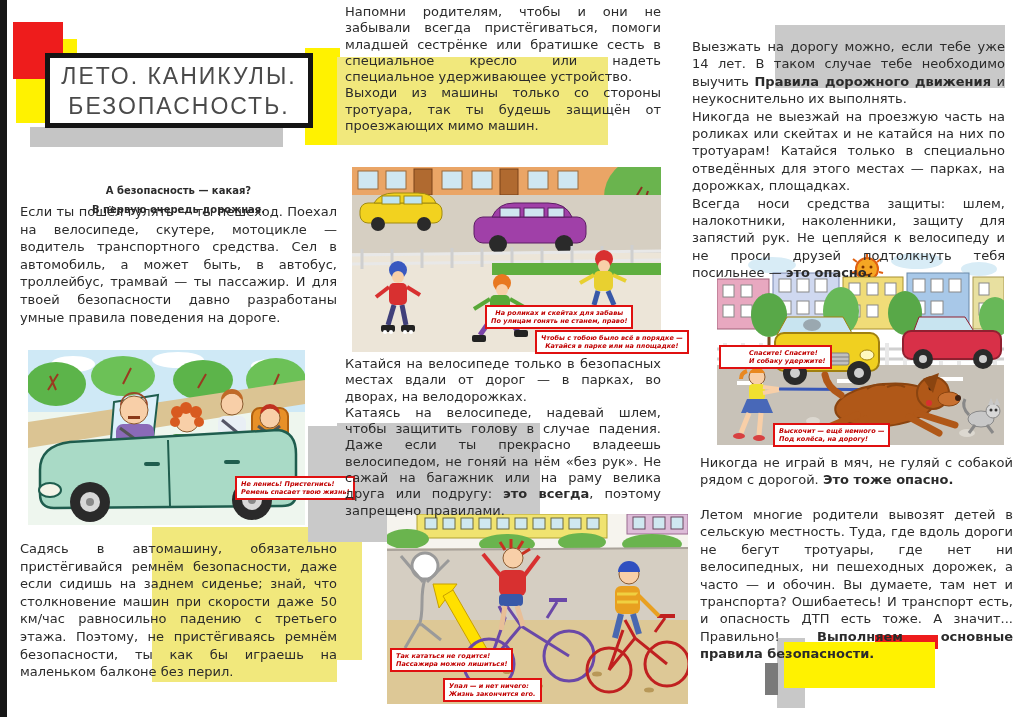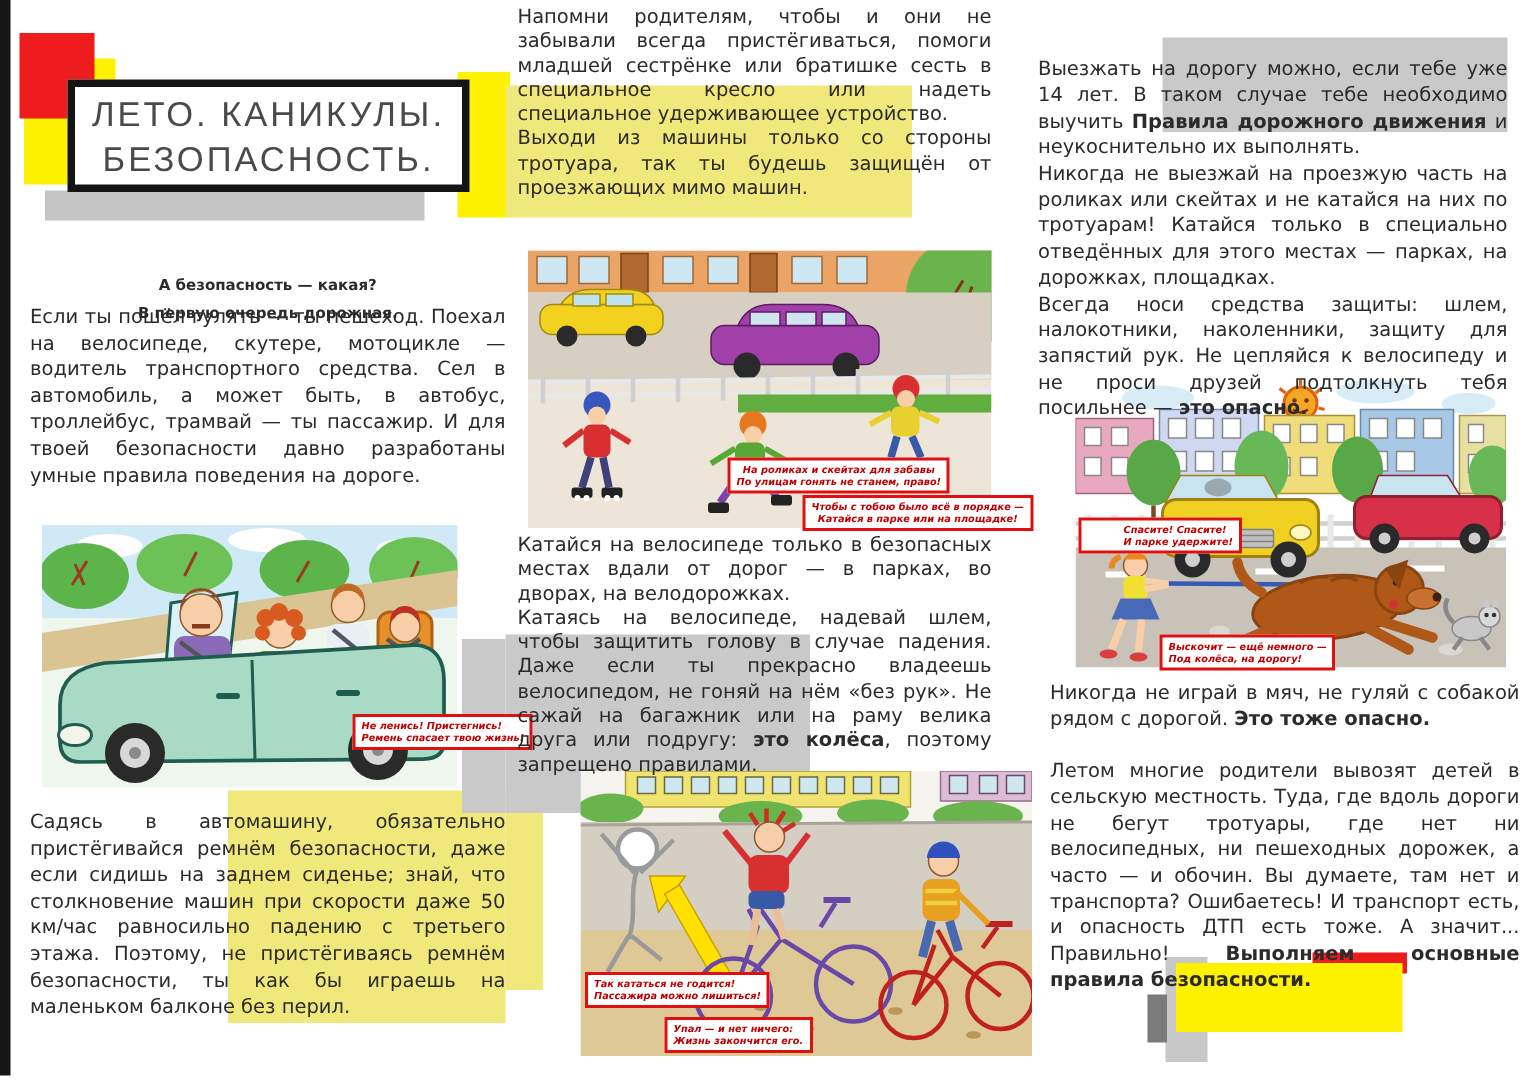--- a/index.html
+++ b/index.html
@@ -242,21 +242,21 @@
       <div>Чтобы с тобою было всё в порядке —</div>
       <div>Катайся в парке или на площадке!</div>
     </div>
   </div>
 
   <div class="blk hl-gray" style="left:337px;top:423px;width:203px;height:119px;"></div>
   <div class="blk hl-yellow" style="left:337px;top:542px;width:25px;height:118px;"></div>
 
   <div class="para c2" style="left:345px;top:356px;width:316px;">
     <p>Катайся на велосипеде только в безопасных местах вдали от дорог — в парках, во дворах, на велодорожках.</p>
-    <p><span>Катаясь на велосипеде, надевай шлем, чтобы защитить голову в случае падения. Даже если ты прекрасно владеешь велосипедом, не гоняй на нём «без рук». Не сажай на багажник или на раму велика друга или подругу: </span><b>это колёса</b><span>, поэтому запрещено правилами.</span></p>
+    <p><span>Катаясь на велосипеде, надевай шлем, чтобы защитить голову в случае падения. Даже если ты прекрасно владеешь велосипедом, не гоняй на нём «без рук». Не сажай на багажник или на раму велика друга или подругу: </span><b>это всегда</b><span>, поэтому запрещено правилами.</span></p>
   </div>
 
   <div class="illu" style="left:359px;top:514px;width:301px;height:190px;margin-left:28px;">
     <svg width="301" height="190" viewBox="0 0 301 190">
       <rect x="0" y="0" width="301" height="190" fill="#f6f4ee"></rect>
       <rect x="30" y="0" width="190" height="24" fill="#f0e370" stroke="#b0a030"></rect>
       <g fill="#cfe8f0" stroke="#6a6a40">
         <rect x="38" y="4" width="12" height="11"></rect>
           <rect x="56" y="4" width="12" height="11"></rect>
           <rect x="74" y="4" width="12" height="11"></rect>
@@ -513,21 +513,21 @@
         <circle cx="274" cy="157" r="1.5" fill="#333"></circle>
           <circle cx="279" cy="157" r="1.5" fill="#333"></circle>
         <g stroke="#888" stroke-width="3">
             <line x1="258" y1="172" x2="252" y2="180"></line>
             <line x1="270" y1="172" x2="276" y2="180"></line>
           </g>
       </g>
     </svg>
     <div class="cap" style="left:2px;top:92px;padding-left:28px;">
       <div>Спасите! Спасите!</div>
-      <div>И парке удержите!</div>
+      <div>И собаку удержите!</div>
     </div>
     <div class="cap" style="left:56px;top:170px;">
       <div>Выскочит — ещё немного —</div>
       <div>Под колёса, на дорогу!</div>
     </div>
   </div>
 
   <div class="para c3" style="left:700px;top:454px;width:313px;">
     <p><span>Никогда не играй в мяч, не гуляй с собакой рядом с дорогой. </span><b>Это тоже опасно.</b></p>
   </div>

